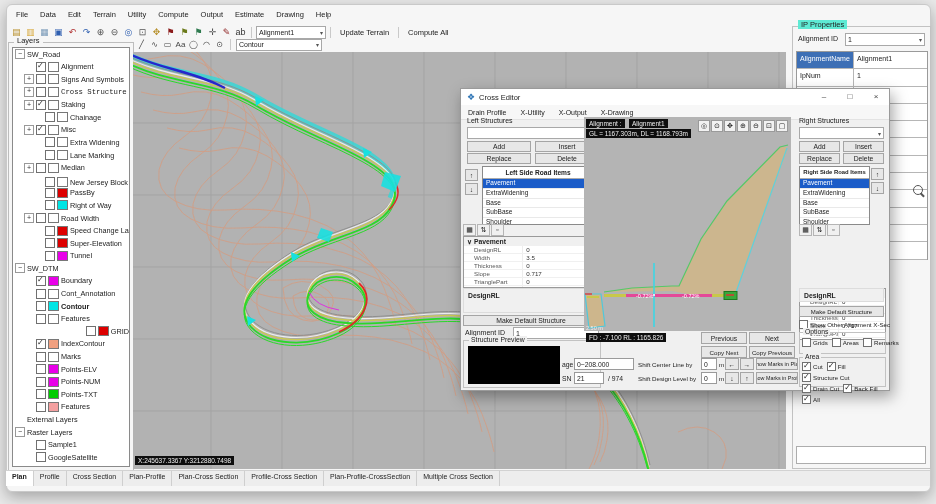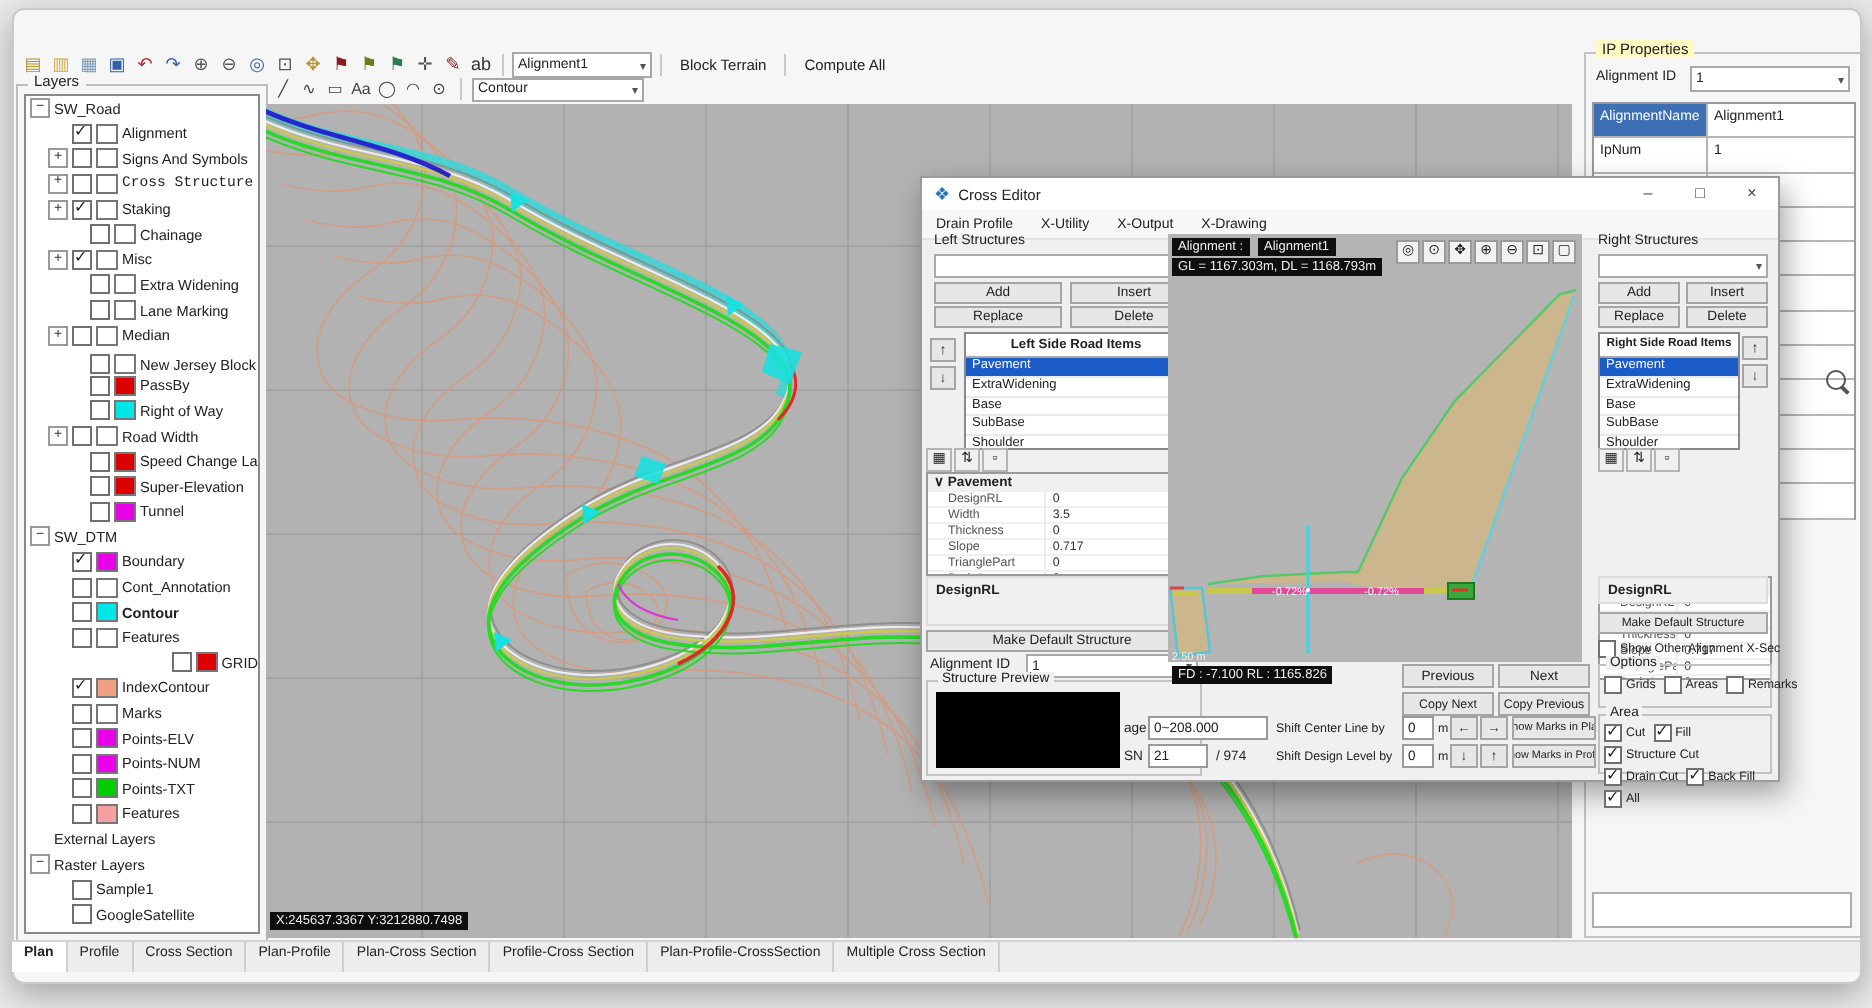--- a/index.html
+++ b/index.html
@@ -27,21 +27,21 @@
   .cb{width:8px;height:8px;border:1px solid #707070;background:#fff;flex:0 0 auto;position:relative;}
   .cb.on::after{content:"✓";position:absolute;left:0;top:-2px;font-size:8px;color:#222;}
   .swatch{width:9px;height:8px;border:1px solid #777;flex:0 0 auto;}
   .treelabel{font-size:7.3px;}
   
   #map{left:133px;top:52px;width:653px;height:417px;background:#b2b2b2;overflow:hidden;}
   .maplabel{position:absolute;font-size:6.5px;color:#8d8d8d;white-space:nowrap;}
   .blklabel{background:#0e0e0e;color:#efefef;font-size:6.5px;padding:1px 3px;white-space:nowrap;}
   #coordlabel{left:2px;top:404px;}
   
-  #ip-title{left:798px;top:20px;font-size:7.5px;background:#fef9c3;padding:0 3px;z-index:2;}
+  #ip-title{left:798px;top:20px;font-size:7.5px;background:#5eead4;padding:0 3px;z-index:2;}
   #ip-box{left:792px;top:26px;width:137px;height:441px;border:1px solid #c2c2c2;background:#f6f6f6;}
   #ip-alabel{left:798px;top:35px;font-size:7px;}
   .iprow{display:flex;height:16.3px;}
   .iprow .k{width:57px;border-right:1px solid #b6b6b6;font-size:7px;padding:3px 0 0 3px;box-sizing:border-box;background:#fff;}
   .iprow .v{width:73px;font-size:7px;padding:3px 0 0 3px;box-sizing:border-box;background:#fff;}
   .iprow .k.hl{background:#3d6fb5;color:#fff;}
   #ip-table{left:796px;top:51px;width:130px;border:1px solid #9a9a9a;border-bottom:none;}
   .iprow{border-bottom:1px solid #b6b6b6;}
   .mag{width:8px;height:8px;border:1.6px solid #555;border-radius:50%;position:relative;}
   .mag::after{content:"";position:absolute;width:5px;height:1.6px;background:#555;left:6px;top:8px;transform:rotate(45deg);}
@@ -80,20 +80,33 @@
   #tabbar{left:6px;top:470px;width:924px;height:15px;background:#ededed;border-top:1px solid #d2d2d2;display:flex;align-items:stretch;}
   .btab{font-size:7px;padding:2px 6px 0 6px;border-right:1px solid #cfcfcf;white-space:nowrap;}
   .btab.active{background:#fff;font-weight:bold;}
 </style>
 </head>
 <body>
 
 <div id="screen">
   <div class="abs" id="window"></div>
 
+  <div class="abs" id="menubar">
+
+  <span class="menuitem">File</span>
+      <span class="menuitem">Data</span>
+      <span class="menuitem">Edit</span>
+      <span class="menuitem">Terrain</span>
+      <span class="menuitem">Utility</span>
+      <span class="menuitem">Compute</span>
+      <span class="menuitem">Output</span>
+      <span class="menuitem">Estimate</span>
+      <span class="menuitem">Drawing</span>
+      <span class="menuitem">Help</span>
+    </div>
 
   <div class="abs" id="toolbar1">
     <span style="display:flex;gap:1px;">
 
     <span class="tbicon" style="color: rgb(184, 146, 47);">▤</span>
         <span class="tbicon" style="color: rgb(216, 169, 60);">▥</span>
         <span class="tbicon" style="color: rgb(122, 154, 184);">▦</span>
         <span class="tbicon" style="color: rgb(47, 95, 176);">▣</span>
         <span class="tbicon" style="color: rgb(176, 48, 48);">↶</span>
         <span class="tbicon" style="color: rgb(47, 95, 176);">↷</span>
@@ -108,21 +121,21 @@
         <span class="tbicon" style="color: rgb(85, 85, 85);">✛</span>
         <span class="tbicon" style="color: rgb(139, 26, 26);">✎</span>
         <span class="tbicon" style="color: rgb(51, 51, 51);">ab</span>
       </span>
     <span class="tbsep"></span>
     <span class="combo" style="width:70px;height:13px;">
       <span>Alignment1</span>
       <span class="arr">▾</span>
     </span>
     <span class="tbsep"></span>
-    <span class="tbtext">Block Terrain</span>
+    <span class="tbtext">Update Terrain</span>
     <span class="tbsep"></span>
     <span class="tbtext">Compute All</span>
   </div>
 
   <div class="abs" id="drawtoolbar">
     <span style="display:flex;gap:2px;">
 
     <span class="dticon">╱</span>
         <span class="dticon">∿</span>
         <span class="dticon">▭</span>

